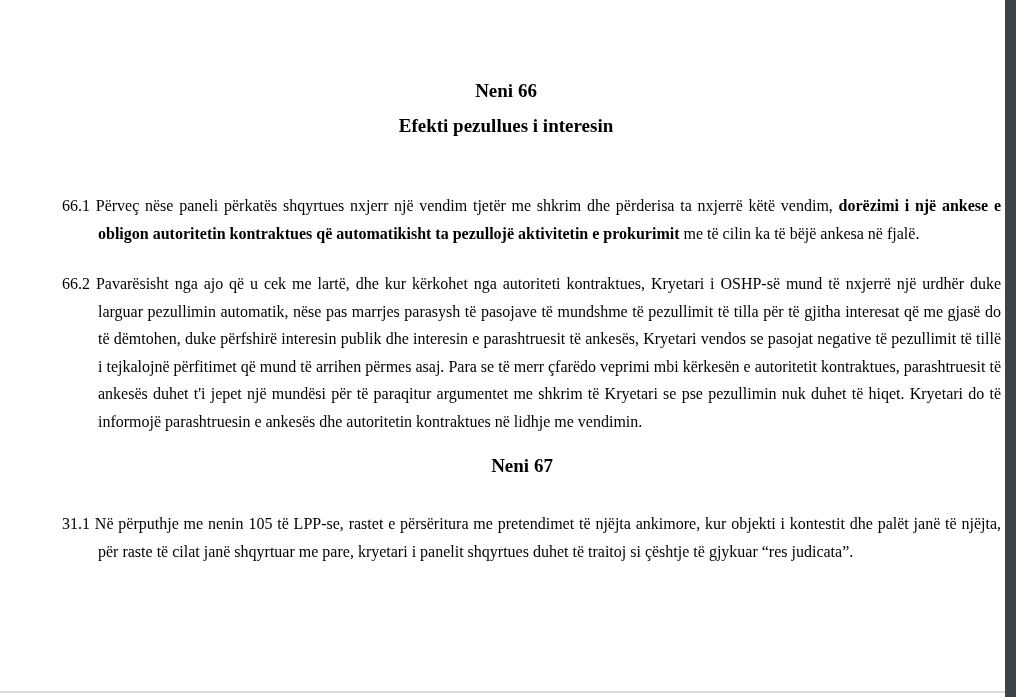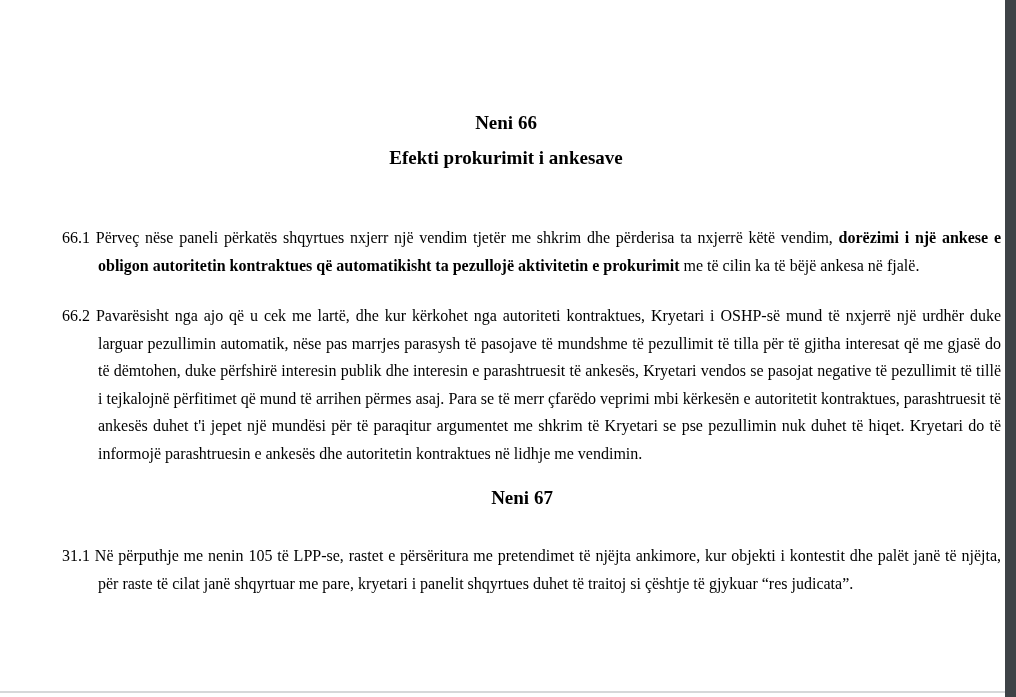--- a/index.html
+++ b/index.html
@@ -10,21 +10,20 @@
     color: #000000;
     position: relative;
     overflow: hidden;
   }
   .content {
     position: absolute;
     top: 0; left: 0;
     width: 1016px; height: 570px;
     overflow: hidden;
     background: #ffffff;
-    margin-top: 32px;
   }
   .heading {
     width: 1012px;
     margin: 0;
     text-align: center;
     font-weight: bold;
     font-size: 19px;
     line-height: 19px;
     white-space: pre;
   }
@@ -59,21 +58,21 @@
     width: 11px; height: 697px;
     z-index: 3;
   }
 </style>
 </head>
 <body style="background: rgb(255, 255, 255); color: rgb(0, 0, 0);">
 
 <main class="content">
   <div id="doc-flow">
       <div class="heading b0">Neni 66</div>
-      <div class="heading b1">Efekti prokurimit i ankesave</div>
+      <div class="heading b1">Efekti pezullues i interesin</div>
       <div class="para b2"><span>66.1</span> <span class="seg">Përveç nëse paneli përkatës shqyrtues nxjerr një vendim tjetër me shkrim dhe përderisa ta nxjerrë këtë vendim, </span><span class="seg-bold">dorëzimi i një ankese e obligon autoritetin kontraktues që automatikisht ta pezullojë aktivitetin e prokurimit</span><span class="seg"> me të cilin ka të bëjë ankesa në fjalë.</span></div>
       <div class="para b3"><span>66.2</span> <span class="seg">Pavarësisht nga ajo që u cek me lartë, dhe kur kërkohet nga autoriteti kontraktues, Kryetari i OSHP-së mund të nxjerrë një urdhër duke larguar pezullimin automatik, nëse pas marrjes parasysh të pasojave të mundshme të pezullimit të tilla për të gjitha interesat që me gjasë do të dëmtohen, duke përfshirë interesin publik dhe interesin e parashtruesit të ankesës, Kryetari vendos se pasojat negative të pezullimit të tillë i tejkalojnë përfitimet që mund të arrihen përmes asaj. Para se të merr çfarëdo veprimi mbi kërkesën e autoritetit kontraktues, parashtruesit të ankesës duhet t'i jepet një mundësi për të paraqitur argumentet me shkrim të Kryetari se pse pezullimin nuk duhet të hiqet. Kryetari do të informojë parashtruesin e ankesës dhe autoritetin kontraktues në lidhje me vendimin.</span></div>
       <div class="heading b4">Neni 67</div>
       <div class="para b6"><span>31.1</span> <span class="seg">Në përputhje me nenin 105 të LPP-se, rastet e përsëritura me pretendimet të njëjta ankimore, kur objekti i kontestit dhe palët janë të njëjta, për raste të cilat janë shqyrtuar me pare, kryetari i panelit shqyrtues duhet të traitoj si çështje të gjykuar “res judicata”.</span></div>
     </div>
 </main>
 
 <div class="bottom-divider" style="background: rgb(214, 216, 217);"></div>
 <div class="right-edge-bar" style="background: rgb(62, 67, 71);"></div>
 

